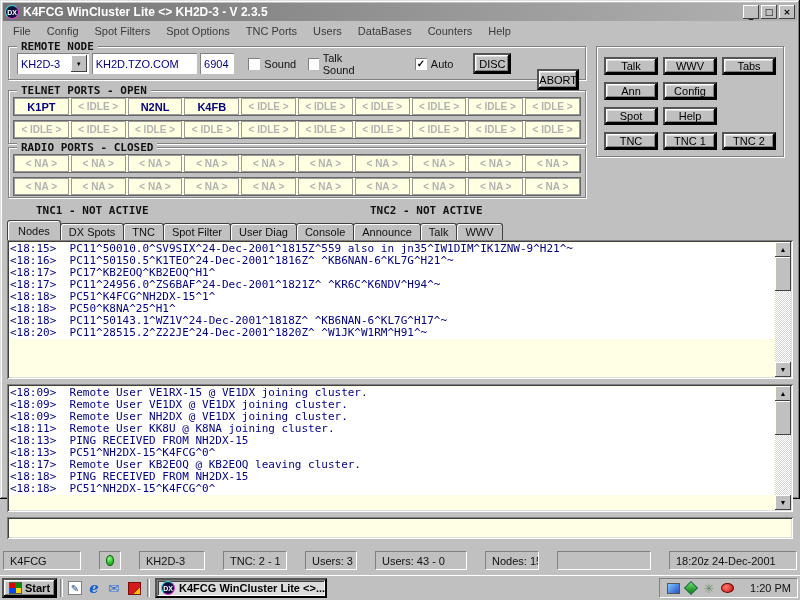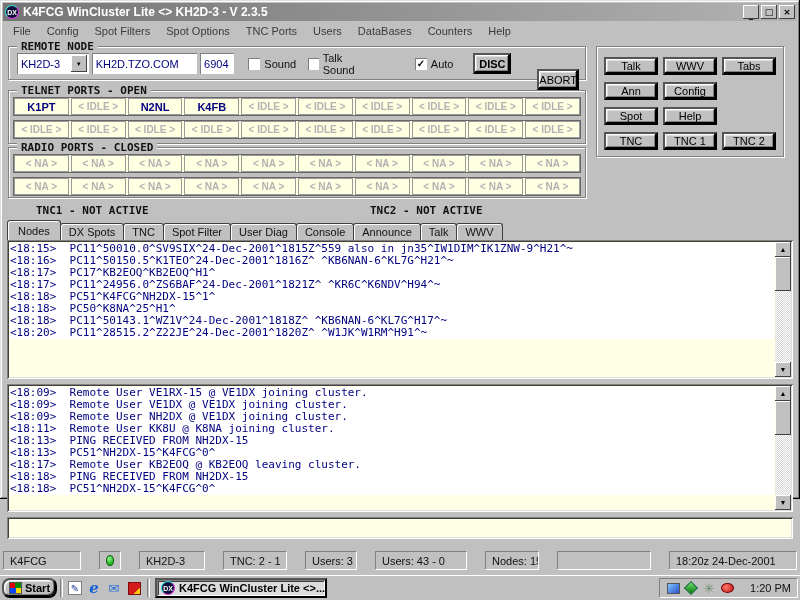--- a/index.html
+++ b/index.html
@@ -49,21 +49,21 @@
   .checkbox { display:flex; align-items:center; font-size:11px; color:#111; }
   .cb-box { width:12px; height:12px; background:#fff; margin-right:4px; display:flex; align-items:center; justify-content:center;
             font-size:10px; font-weight:bold; color:#000; }
   .cb-box .mark { display:none; line-height:0; }
   .checkbox.checked .cb-box .mark { display:block; }
   .cb-sound { margin-left:14px; }
   .cb-talksound { margin-left:12px; }
   .cb-auto { margin-left:44px; }
   .btn { background:#c0c0c0; font-size:11px; color:#000; display:flex; align-items:center; justify-content:center;
          font-family:"Liberation Sans",sans-serif; }
-  .btn-disc { width:42px; height:21px; margin-left:20px;font-weight:bold; }
+  .btn-disc { width:42px; height:21px; margin-left:20px; }
   .btn-abort { width:46px; height:21px; margin-left:26px;margin-top:32px; }
 
   .gb-quick { left:596px; top:46px; width:188px; height:111px; }
   .quick-grid { position:absolute; left:7px; top:10px; right:7px; display:grid;
                 grid-template-columns:repeat(3,1fr); gap:7px 5px; }
   .qbtn { height:18px; }
   .qbtn.blank { visibility:hidden; }
 
   .gb-telnet { left:8px; top:90px; width:578px; height:54px; }
   .gb-radio  { left:8px; top:147px; width:578px; height:51px; }
@@ -112,21 +112,21 @@
          display:flex; align-items:center; padding:0 6px; white-space:nowrap; overflow:hidden; }
   .seg-callsign { width:78px; } .seg-led { width:22px; justify-content:center; }
   .seg-node { width:66px; } .seg-tnc { width:64px; } .seg-users1 { width:52px; }
   .seg-users2 { width:92px; } .seg-nodes { width:54px; } .seg-spacer { flex:1 1 auto; }
   .seg-time { width:128px; }
   .led { width:11px; height:11px; border-radius:50%; background:radial-gradient(circle at 35% 30%, #8cf78c, #1db51d 70%); border:1px solid #0a5a0a; }
 
   
   .taskbar { position:absolute; left:0; top:575px; width:800px; height:25px; background:#c0c0c0;
              border-top:1px solid #fff; display:flex; align-items:center; padding:0 2px; }
-  .start-btn { height:20px; padding:0 5px; display:flex; align-items:center; gap:3px; font-weight:bold; font-size:11px; color:#000;border-radius:8px; }
+  .start-btn { height:20px; padding:0 5px; display:flex; align-items:center; gap:3px; font-weight:bold; font-size:11px; color:#000; }
   .win-flag { width:13px; height:12px; background:conic-gradient(#0a8a00 0 25%, #ffd900 0 50%, #0048ff 0 75%, #e00000 0); border:1px solid #555; }
   .tb-sep { width:3px; height:18px; margin:0 3px; border-left:1px solid #808080; border-right:1px solid #fff; }
   .ql { display:flex; align-items:center; gap:4px; padding:0 2px; }
   .ql-icon { width:16px; height:16px; display:flex; align-items:center; justify-content:center; font-size:13px; }
   .icon-desktop { background:#fff; border:1px solid #808080; width:14px; height:14px; font-size:10px; color:#2a45a0; }
   .icon-ie { color:#1560d8; font-weight:bold; font-style:italic; font-family:"DejaVu Serif",serif; font-size:15px; }
   .icon-oe { color:#2b6fd8; font-size:13px; }
   .icon-red { width:13px; height:13px; background:linear-gradient(135deg,#d41a1a 70%, #ffc800 70%); border:1px solid #7a0c0c; }
   .task-btn { height:20px; width:172px; margin-left:2px; display:flex; align-items:center; gap:4px; padding:0 4px;
               background:#dcdcdc; box-shadow: inset 1px 1px 0 #808080, inset -1px -1px 0 #fff, inset 2px 2px 0 #404040;

